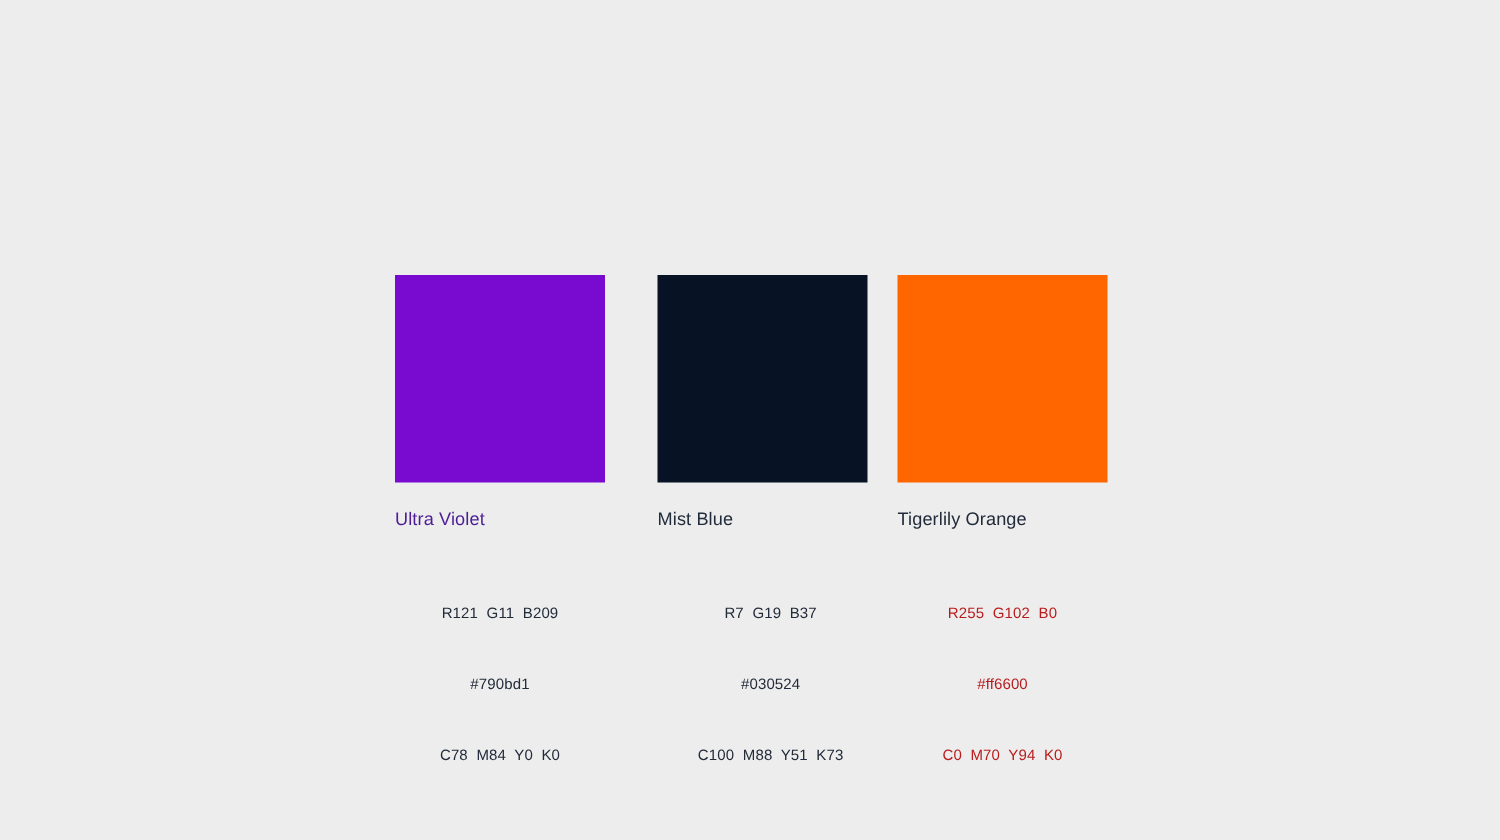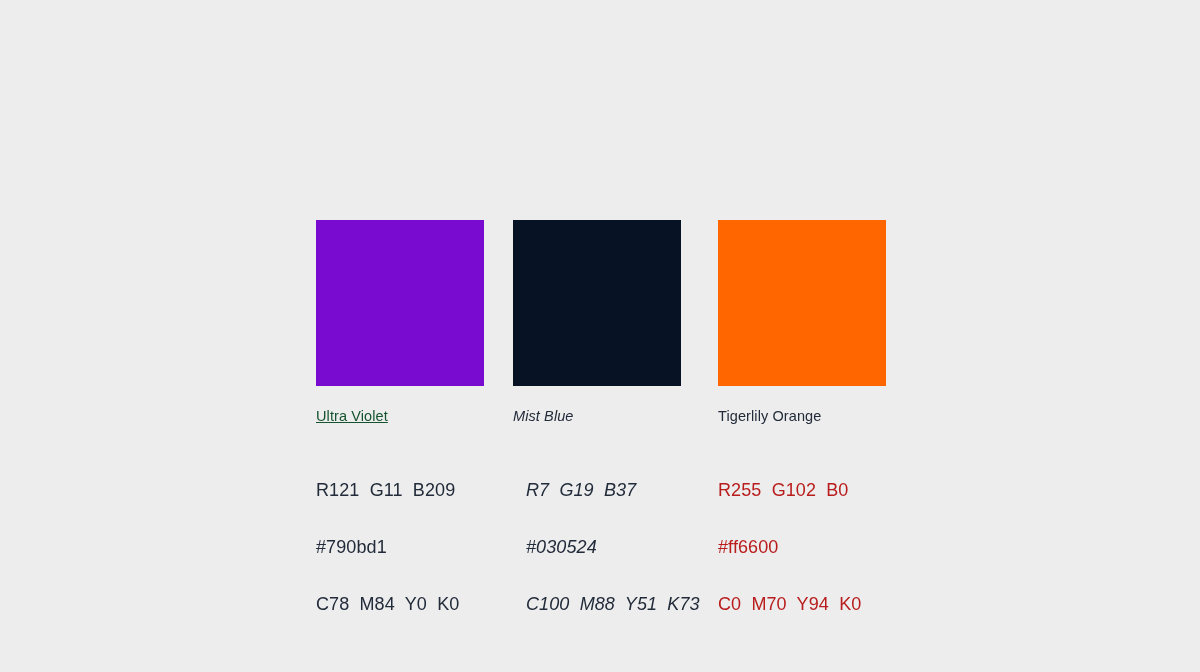--- a/index.html
+++ b/index.html
@@ -18,57 +18,58 @@
     position: relative;
     width: 1200px;
     height: 672px;
   }
   .swatch-card {
     position: absolute;
     top: 220px;
     width: 168px;
   }
   .swatch-card.col-0 { left: 316px; }
-  .swatch-card.col-1 { left: 513px; font-style: italic; }
+  .swatch-card.col-1 { left: 526px; }
   .swatch-card.col-2 { left: 718px; }
 
   .swatch-chip {
     width: 168px;
     height: 166px;
     display: block;
   }
   .swatch-name {
     margin-top: 21px;
     font-size: 14.5px;
     line-height: 18px;
     color: #222b3a;
     letter-spacing: 0.1px;
     white-space: nowrap;
   }
   .swatch-specs {
     margin-top: 18px;
-    font-size: 18px;
+    font-size: 12px;
     line-height: 19px;
     color: #222b3a;
     letter-spacing: 0.1px;
     white-space: pre;
+    text-align: center;
   }
   .spec-line {
     display: block;
     white-space: pre;
   }
 </style>
 </head>
 <body style="background: rgb(237, 237, 237);">
 
 <div id="palette-board">
 
   <div class="swatch-card col-0">
     <div class="swatch-chip" style="background: rgb(121, 11, 209);"></div>
-    <div class="swatch-name" style="color: #14532d; text-decoration: underline;">Ultra Violet</div>
+    <div class="swatch-name" style="color: #4c1d95;">Ultra Violet</div>
     <div class="swatch-specs" style="color: rgb(34, 43, 58);">
       <span class="spec-line">R121  G11  B209</span>
       <span class="spec-line">#790bd1</span>
       <span class="spec-line">C78  M84  Y0  K0</span>
     </div>
   </div>
 
   <div class="swatch-card col-1">
     <div class="swatch-chip" style="background: rgb(7, 19, 37);"></div>
     <div class="swatch-name" style="color: rgb(34, 43, 58);">Mist Blue</div>

